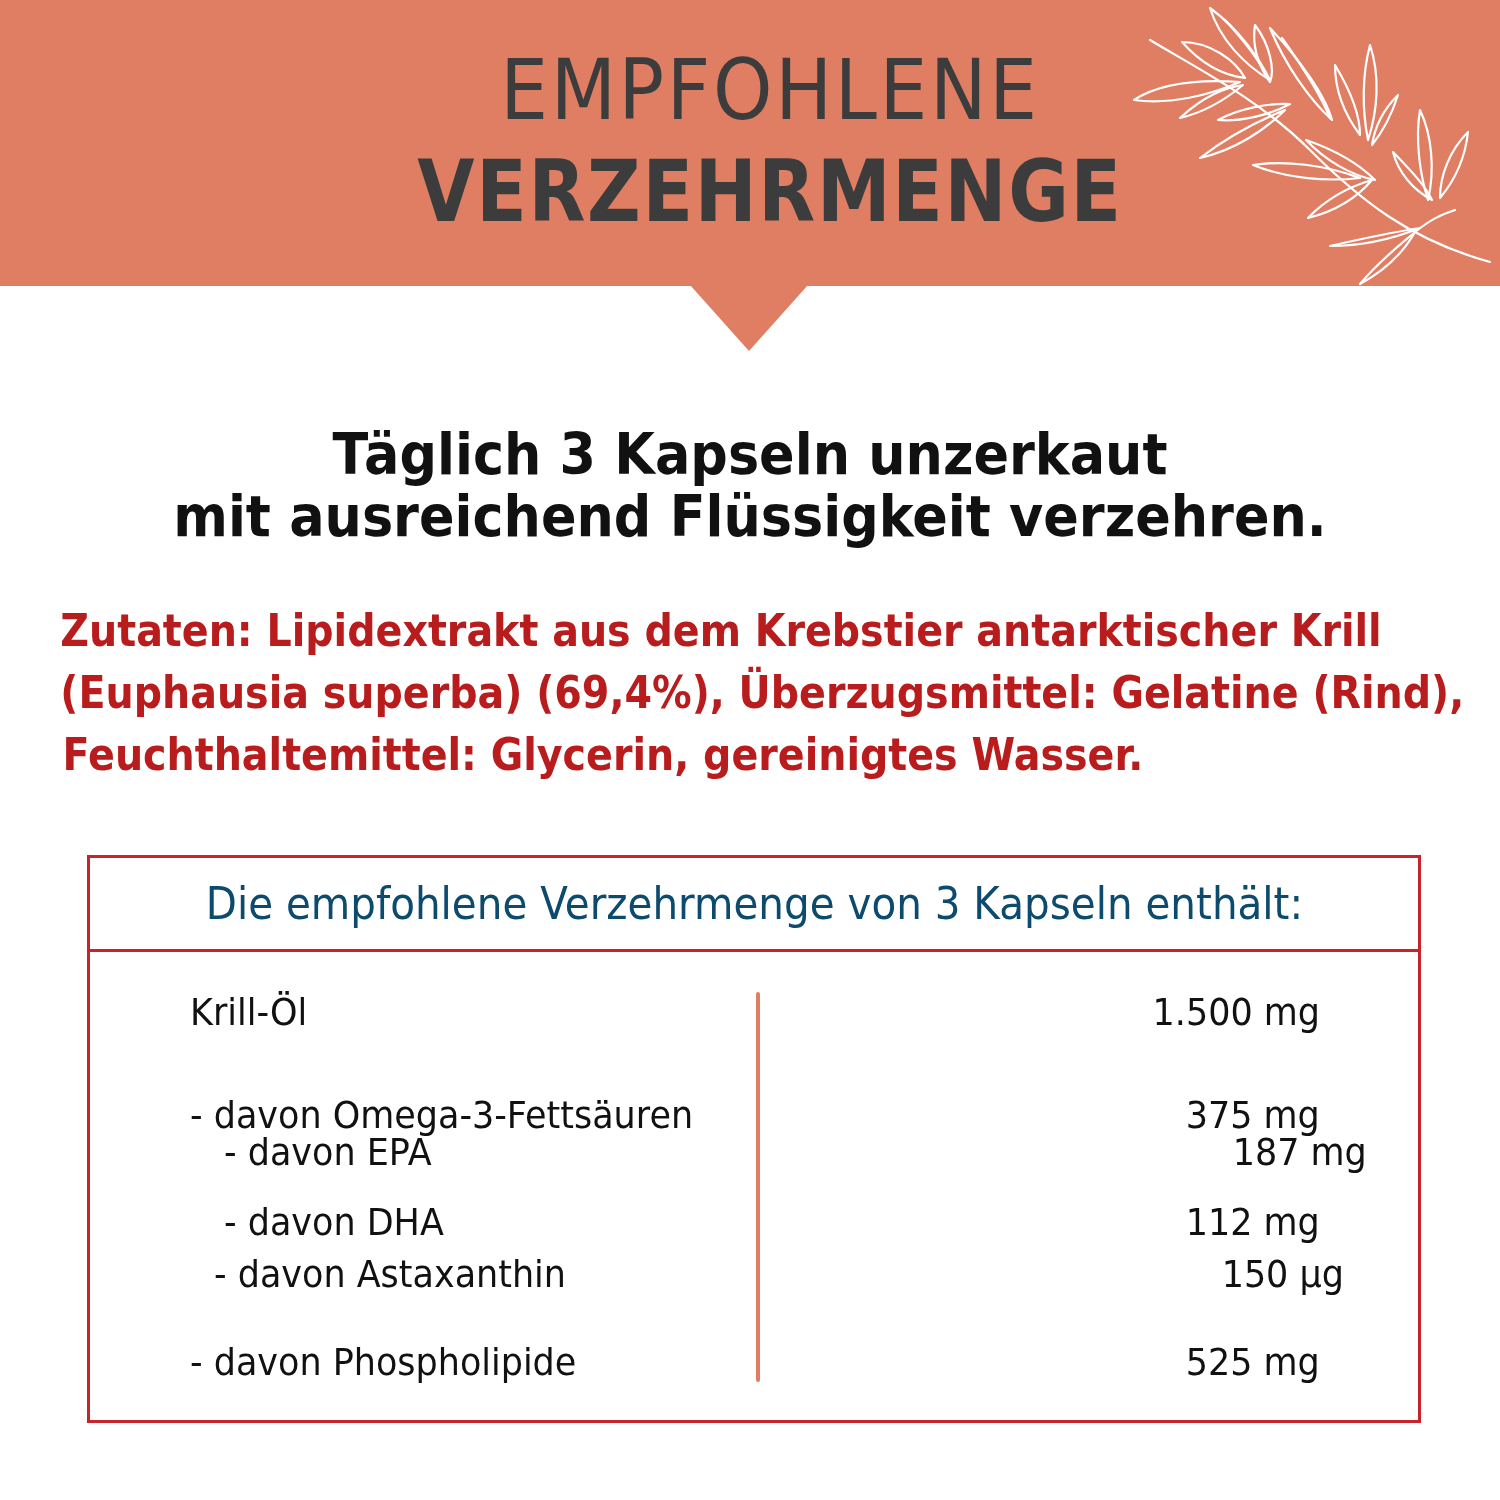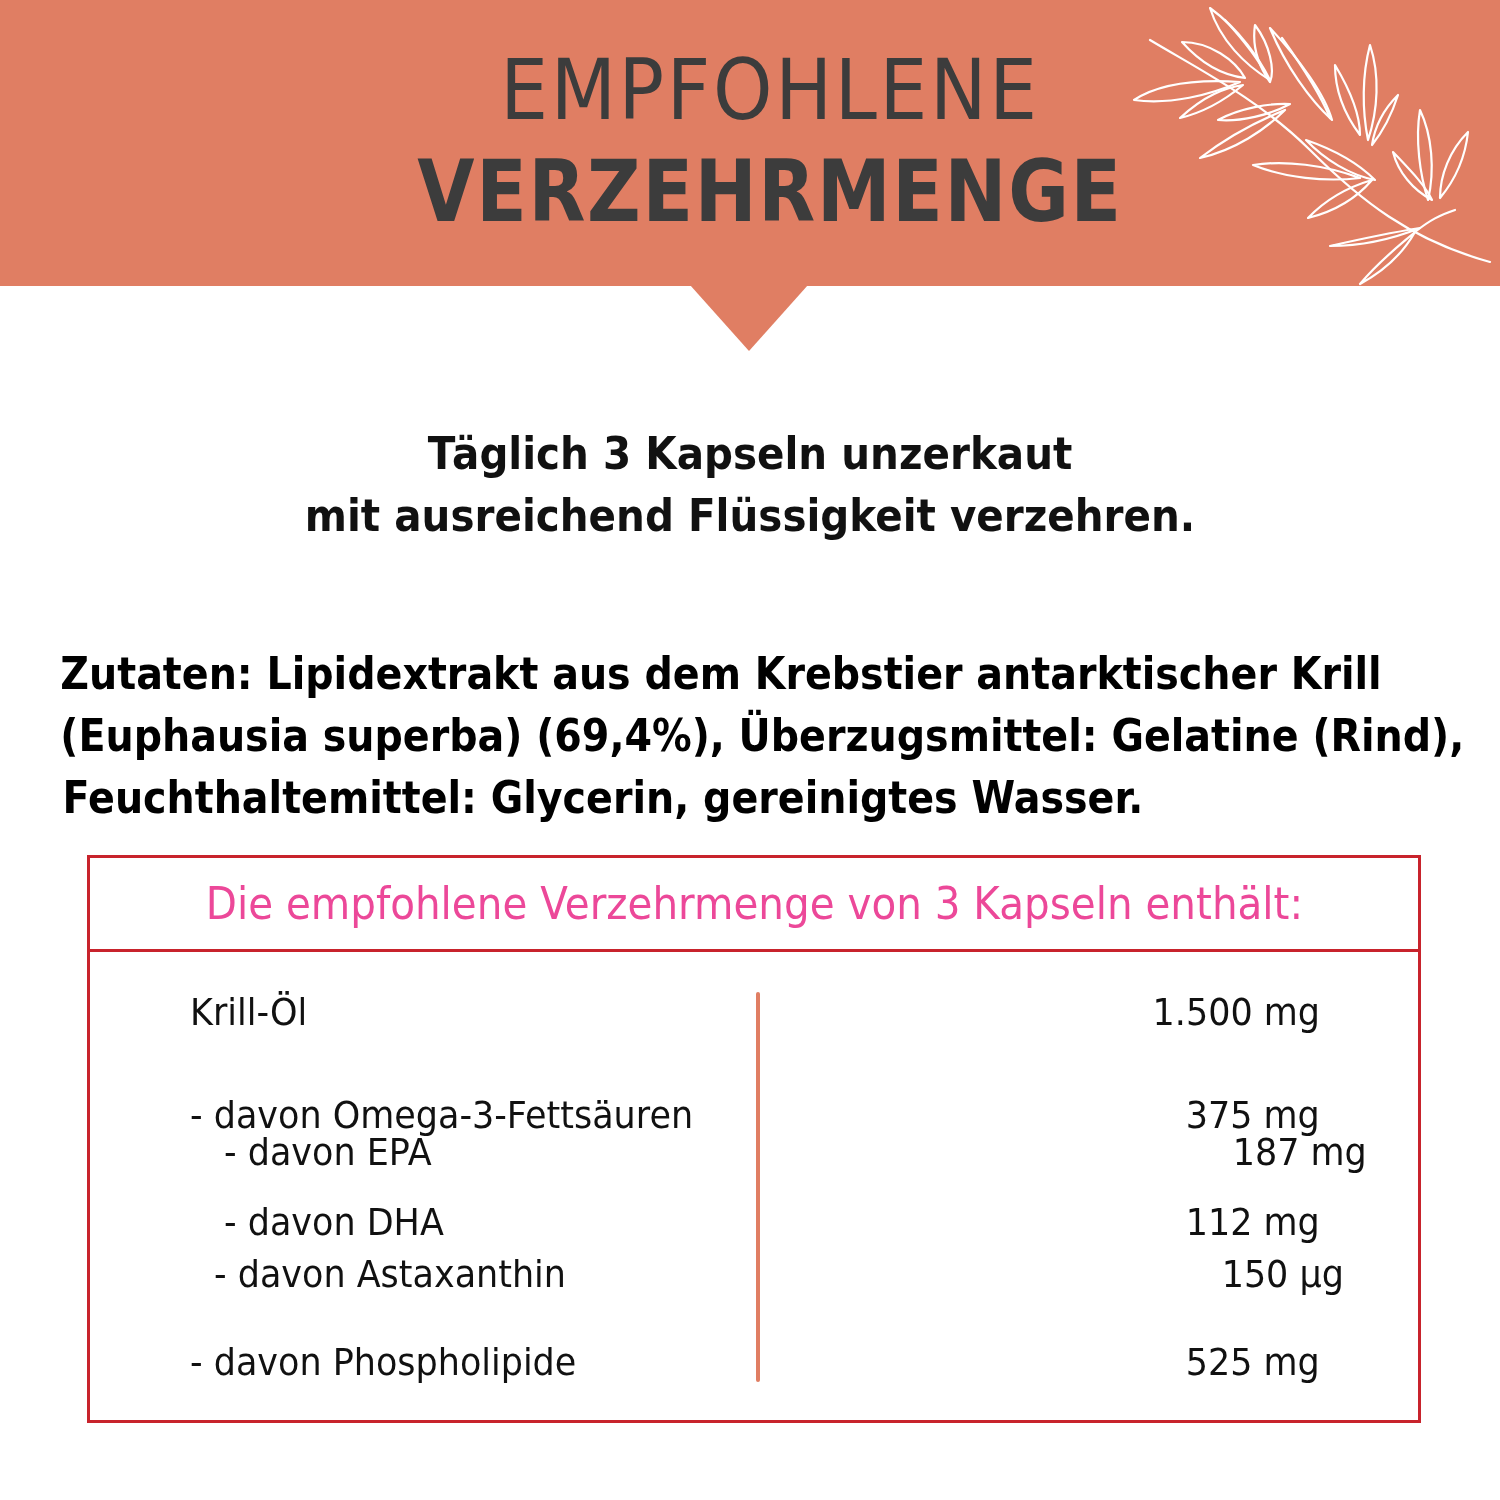--- a/index.html
+++ b/index.html
@@ -30,39 +30,38 @@
     }
     .title .line2 {
       display: block; font-size: 86px; font-weight: bold; letter-spacing: 2px;
       font-family: "DejaVu Sans", sans-serif; transform: scaleX(0.86); transform-origin: center;
     }
     .branch {
       position: absolute; left: 1110px; top: 0; width: 390px; height: 286px;
     }
     .dosage {
       position: absolute; left: 0; top: 423px; width: 1500px; text-align: center;
-      font-size: 44px; line-height: 62px; font-weight: bold; color: #111;
+      font-size: 57px; line-height: 62px; font-weight: bold; color: #111;
       font-family: "DejaVu Sans", sans-serif;
     }
     .dosage span { display: block; transform: scaleX(0.92); }
     .ingredients {
       position: absolute; left: 0; top: 600px; width: 1206px; text-align: center;
-      font-size: 44px; line-height: 62px; font-weight: bold; color: #000000;
+      font-size: 44px; line-height: 62px; font-weight: bold; color: #b91c1c;
       font-family: "DejaVu Sans", sans-serif;
-      margin-top: 43px;
     }
     .ingredients span { display: block; transform: scaleX(0.9); white-space: nowrap; }
     .facts {
       position: absolute; left: 87px; top: 855px; width: 1328px; height: 562px;
       border: 3px solid #c8232c;
     }
     .facts-header {
       height: 91px; border-bottom: 3px solid #c8232c;
       display: flex; align-items: center; justify-content: center;
-      font-size: 44px; color: #ec4899; font-family: "DejaVu Sans", sans-serif;
+      font-size: 44px; color: #0c4a6e; font-family: "DejaVu Sans", sans-serif;
     }
     .facts-header span { display: block; transform: scaleX(0.92); white-space: nowrap; }
     .facts-body { position: relative; height: 504px; }
     .divider {
       position: absolute; left: 666px; top: 40px; width: 4px; height: 390px;
       background: #e07e63; border-radius: 2px;
     }
     .row {
       position: absolute; left: 0; width: 100%; height: 70px;
       font-size: 38px; color: #111; font-family: "DejaVu Sans", sans-serif;

